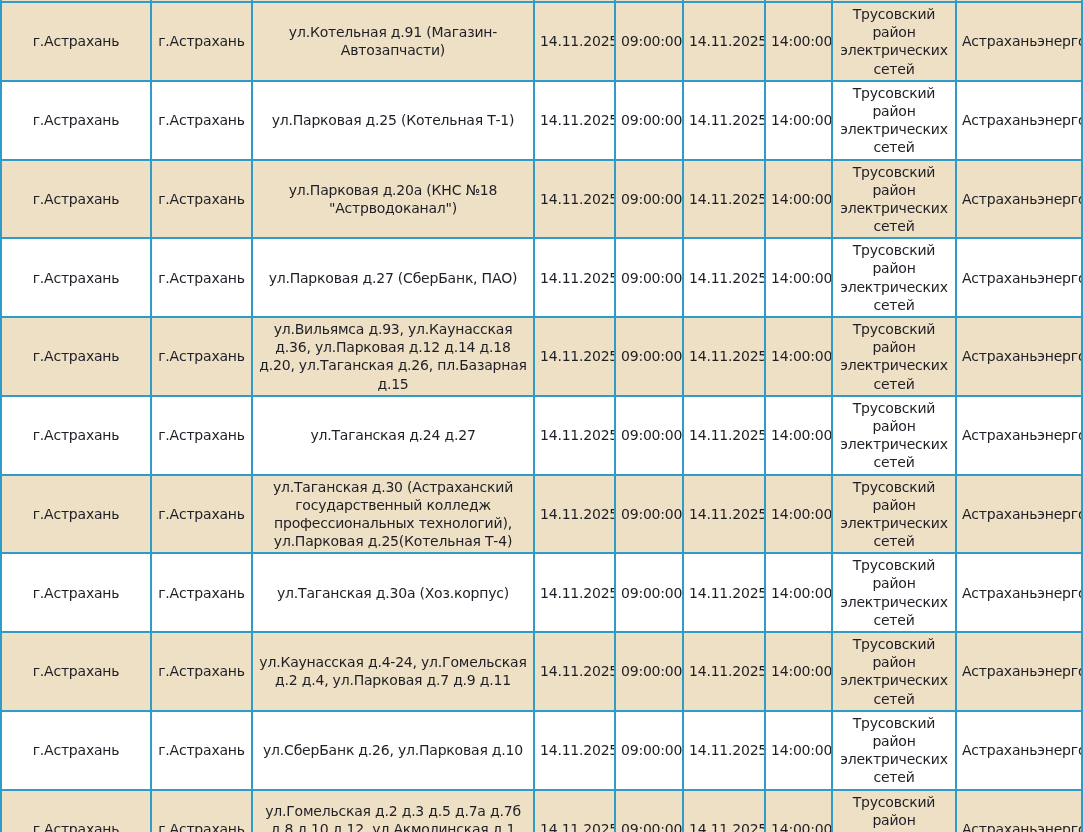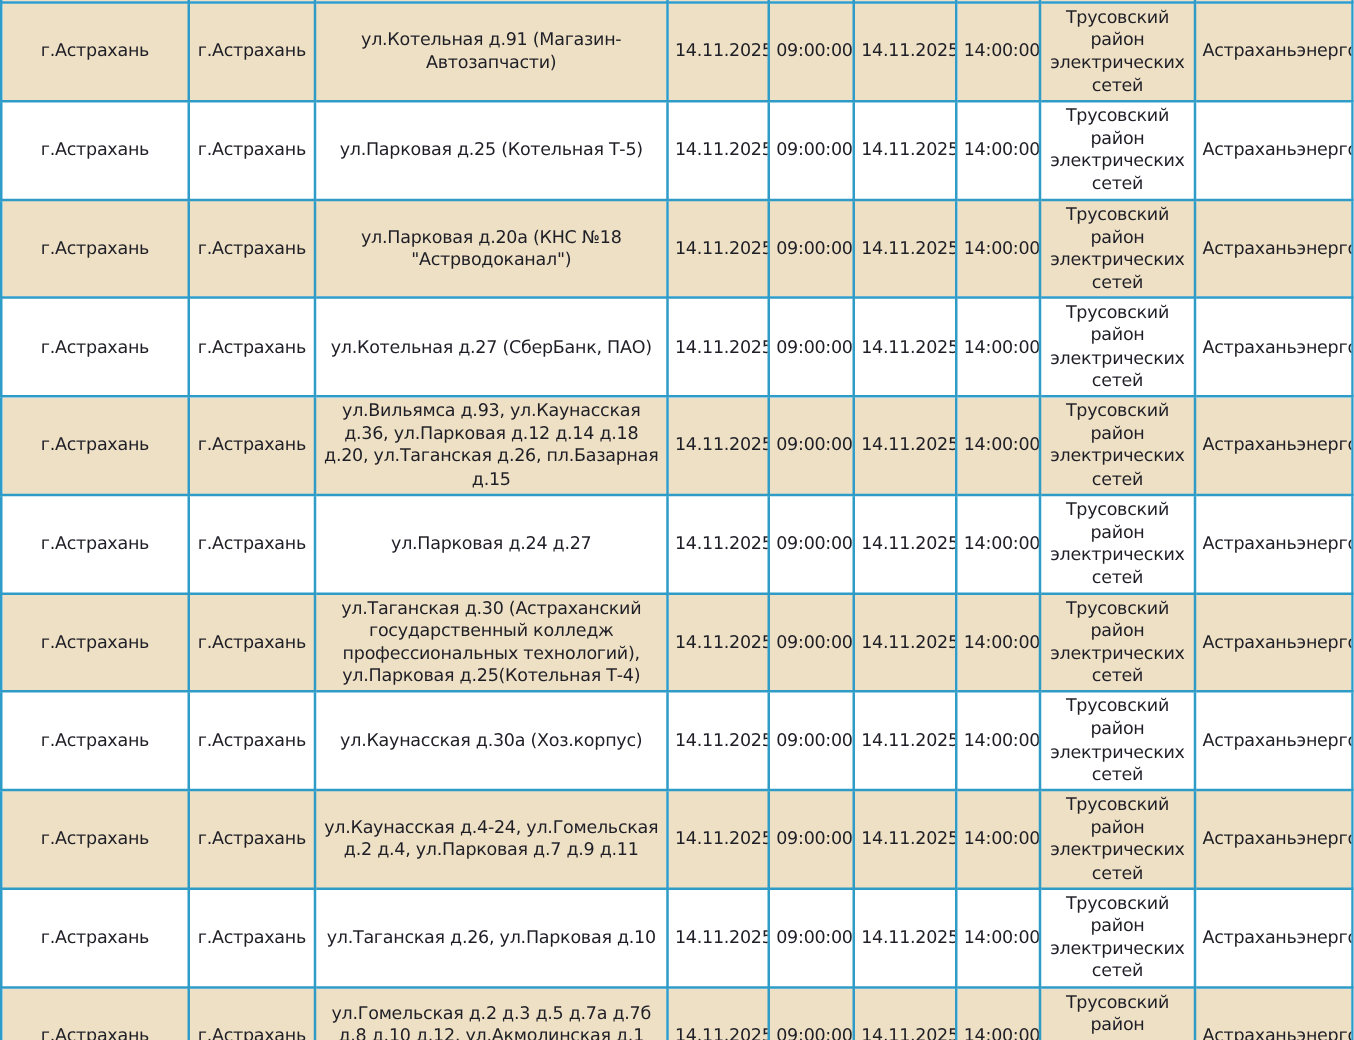--- a/index.html
+++ b/index.html
@@ -82,21 +82,21 @@
         <td>14.11.2025</td>
         <td>09:00:00</td>
         <td>14.11.2025</td>
         <td>14:00:00</td>
         <td>Трусовский район электрических сетей</td>
         <td>Астраханьэнерго</td>
       </tr>
       <tr class="plain">
         <td>г.Астрахань</td>
         <td>г.Астрахань</td>
-        <td>ул.Парковая д.25 (Котельная Т-5)</td>
+        <td>ул.Парковая д.25 (Котельная Т-1)</td>
         <td>14.11.2025</td>
         <td>09:00:00</td>
         <td>14.11.2025</td>
         <td>14:00:00</td>
         <td>Трусовский район электрических сетей</td>
         <td>Астраханьэнерго</td>
       </tr>
       <tr class="alt">
         <td>г.Астрахань</td>
         <td>г.Астрахань</td>
@@ -104,21 +104,21 @@
         <td>14.11.2025</td>
         <td>09:00:00</td>
         <td>14.11.2025</td>
         <td>14:00:00</td>
         <td>Трусовский район электрических сетей</td>
         <td>Астраханьэнерго</td>
       </tr>
       <tr class="plain">
         <td>г.Астрахань</td>
         <td>г.Астрахань</td>
-        <td>ул.Котельная д.27 (СберБанк, ПАО)</td>
+        <td>ул.Парковая д.27 (СберБанк, ПАО)</td>
         <td>14.11.2025</td>
         <td>09:00:00</td>
         <td>14.11.2025</td>
         <td>14:00:00</td>
         <td>Трусовский район электрических сетей</td>
         <td>Астраханьэнерго</td>
       </tr>
       <tr class="alt">
         <td>г.Астрахань</td>
         <td>г.Астрахань</td>
@@ -126,21 +126,21 @@
         <td>14.11.2025</td>
         <td>09:00:00</td>
         <td>14.11.2025</td>
         <td>14:00:00</td>
         <td>Трусовский район электрических сетей</td>
         <td>Астраханьэнерго</td>
       </tr>
       <tr class="plain">
         <td>г.Астрахань</td>
         <td>г.Астрахань</td>
-        <td>ул.Парковая д.24 д.27</td>
+        <td>ул.Таганская д.24 д.27</td>
         <td>14.11.2025</td>
         <td>09:00:00</td>
         <td>14.11.2025</td>
         <td>14:00:00</td>
         <td>Трусовский район электрических сетей</td>
         <td>Астраханьэнерго</td>
       </tr>
       <tr class="alt">
         <td>г.Астрахань</td>
         <td>г.Астрахань</td>
@@ -148,21 +148,21 @@
         <td>14.11.2025</td>
         <td>09:00:00</td>
         <td>14.11.2025</td>
         <td>14:00:00</td>
         <td>Трусовский район электрических сетей</td>
         <td>Астраханьэнерго</td>
       </tr>
       <tr class="plain">
         <td>г.Астрахань</td>
         <td>г.Астрахань</td>
-        <td>ул.Каунасская д.30а (Хоз.корпус)</td>
+        <td>ул.Таганская д.30а (Хоз.корпус)</td>
         <td>14.11.2025</td>
         <td>09:00:00</td>
         <td>14.11.2025</td>
         <td>14:00:00</td>
         <td>Трусовский район электрических сетей</td>
         <td>Астраханьэнерго</td>
       </tr>
       <tr class="alt">
         <td>г.Астрахань</td>
         <td>г.Астрахань</td>
@@ -170,21 +170,21 @@
         <td>14.11.2025</td>
         <td>09:00:00</td>
         <td>14.11.2025</td>
         <td>14:00:00</td>
         <td>Трусовский район электрических сетей</td>
         <td>Астраханьэнерго</td>
       </tr>
       <tr class="plain">
         <td>г.Астрахань</td>
         <td>г.Астрахань</td>
-        <td>ул.Таганская д.26, ул.Парковая д.10</td>
+        <td>ул.СберБанк д.26, ул.Парковая д.10</td>
         <td>14.11.2025</td>
         <td>09:00:00</td>
         <td>14.11.2025</td>
         <td>14:00:00</td>
         <td>Трусовский район электрических сетей</td>
         <td>Астраханьэнерго</td>
       </tr>
       <tr class="alt">
         <td>г.Астрахань</td>
         <td>г.Астрахань</td>

